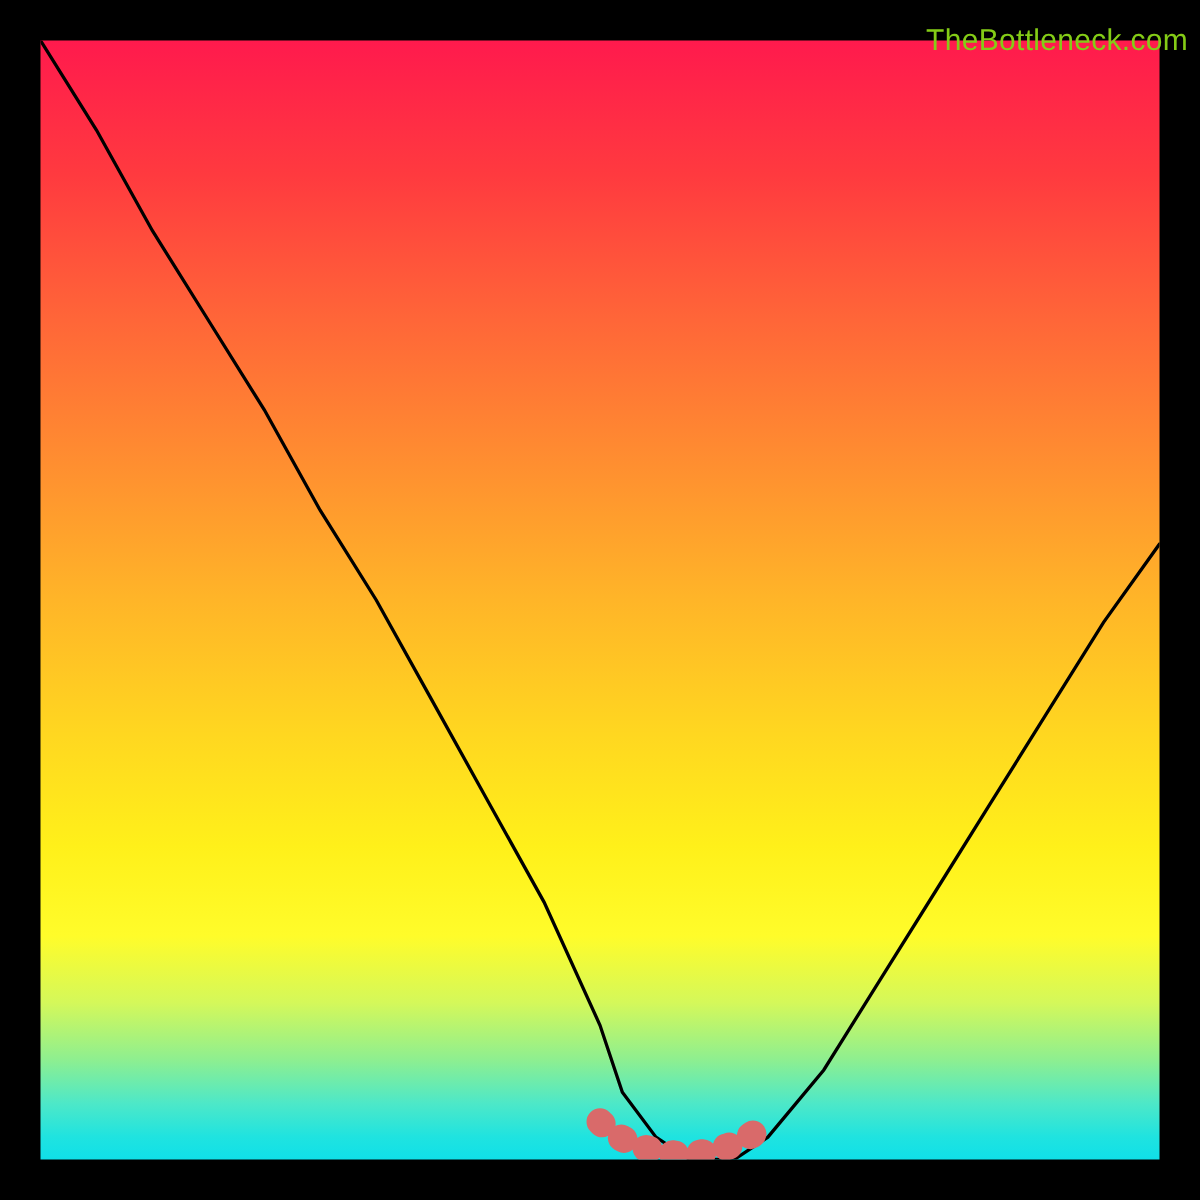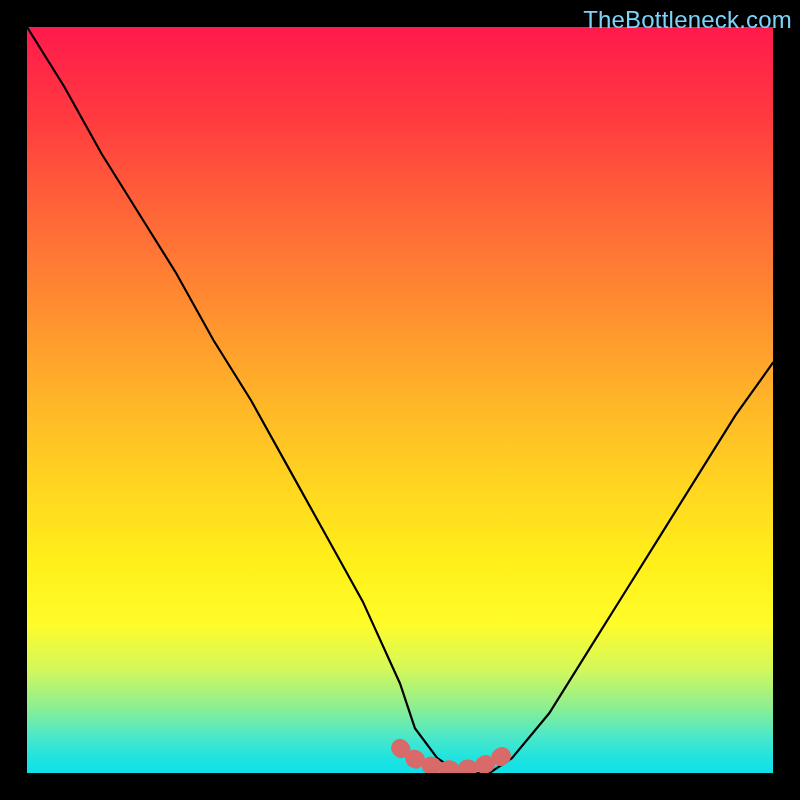--- a/index.html
+++ b/index.html
@@ -34,24 +34,24 @@
       #fffc2a 80%,
       #d4f85a 86%,
       #8fef8f 91%,
       #4de8c8 95%,
       #1fe3e0 98%,
       #10e0e8 100%
     );
   }
   .watermark {
     position: absolute;
-    top: 6px;
+    top: 16px;
     right: 8px;
-    color: #7dd3fc;
-    font-size: 24px;
+    color: #84cc16;
+    font-size: 20px;
     font-weight: 500;
     letter-spacing: 0.2px;
   }
   svg.overlay {
     position: absolute;
     left: 0;
     top: 0;
     width: 746px;
     height: 746px;
   }

